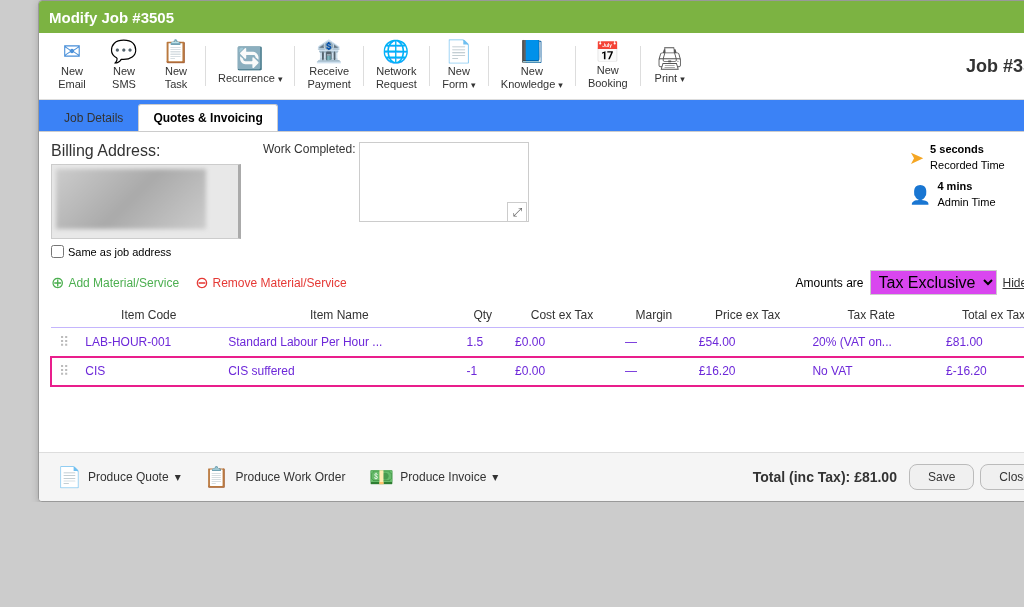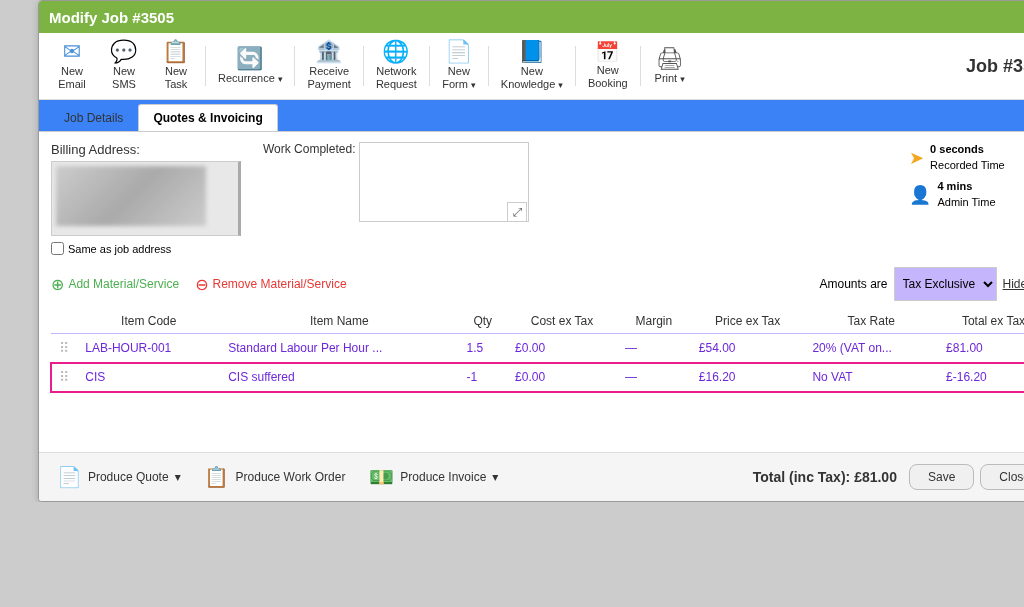--- a/index.html
+++ b/index.html
@@ -130,21 +130,21 @@
       gap: 12px;
       margin-bottom: 12px;
     }
     .billing-section {
       display: flex;
       flex-direction: column;
       gap: 4px;
       min-width: 200px;
     }
     .billing-section label {
-      font-size: 13px;
+      font-size: 16px;
       color: #333;
       font-weight: normal;
     }
     .billing-address-box {
       width: 190px;
       height: 75px;
       border: 1px solid #ccc;
       border-right: 3px solid #aaa;
       background: #e8e8e8;
       padding: 4px;
@@ -235,23 +235,23 @@
     .remove-btn { color: #e53935; }
     .amounts-section {
       margin-left: auto;
       display: flex;
       align-items: center;
       gap: 6px;
       font-size: 12px;
     }
     .amounts-select {
       border: 1px solid #ccc;
-      padding: 8px 4px;
-      font-size: 12px;
-      background: #c4b5fd;
+      padding: 2px 4px;
+      font-size: 16px;
+      background: #d946ef;
     }
     .hide-tax-btn {
       cursor: pointer;
       font-size: 12px;
       background: none;
       border: none;
       color: #333;
       text-decoration: underline;
     }
 
@@ -444,21 +444,21 @@
         <div class="work-textarea-wrapper">
           <textarea class="work-textarea" style=""></textarea>
           <button class="expand-btn">⤢</button>
         </div>
       </div>
 
       <div class="time-section">
         <div class="time-row">
           <span class="time-icon" style="color:#f5a623;">➤</span>
           <div class="time-info">
-            <div class="time-value">0 seconds</div>
+            <div class="time-value">5 seconds</div>
             <div>Recorded Time</div>
           </div>
         </div>
         <div class="time-row">
           <span class="time-icon">👤</span>
           <div class="time-info">
             <div class="time-value">4 mins</div>
             <div>Admin Time</div>
           </div>
         </div>

